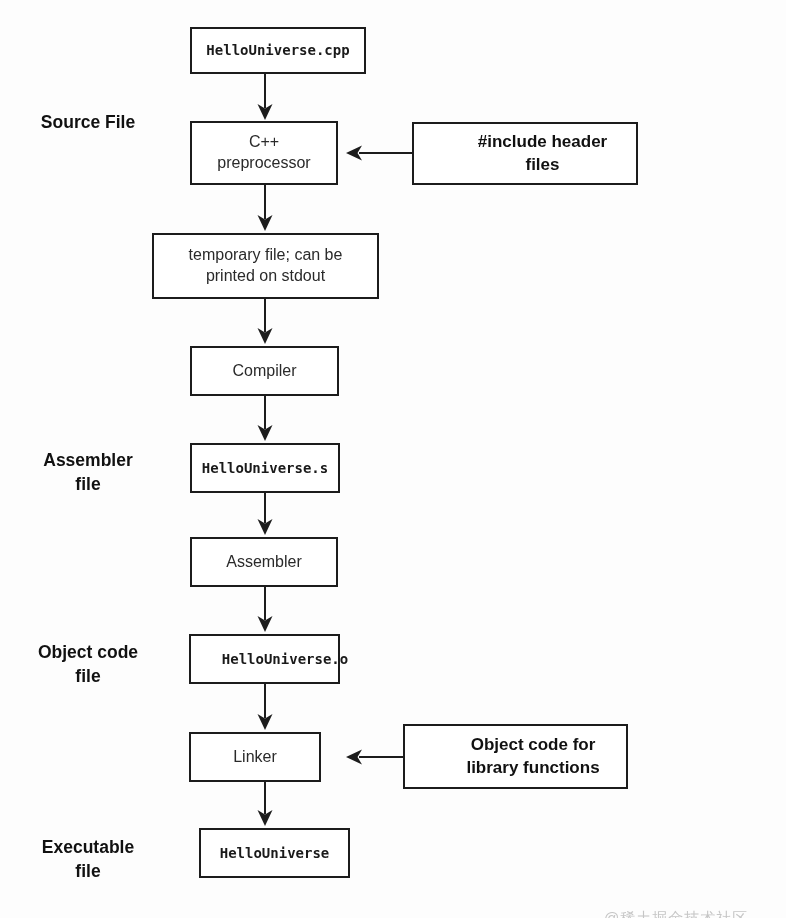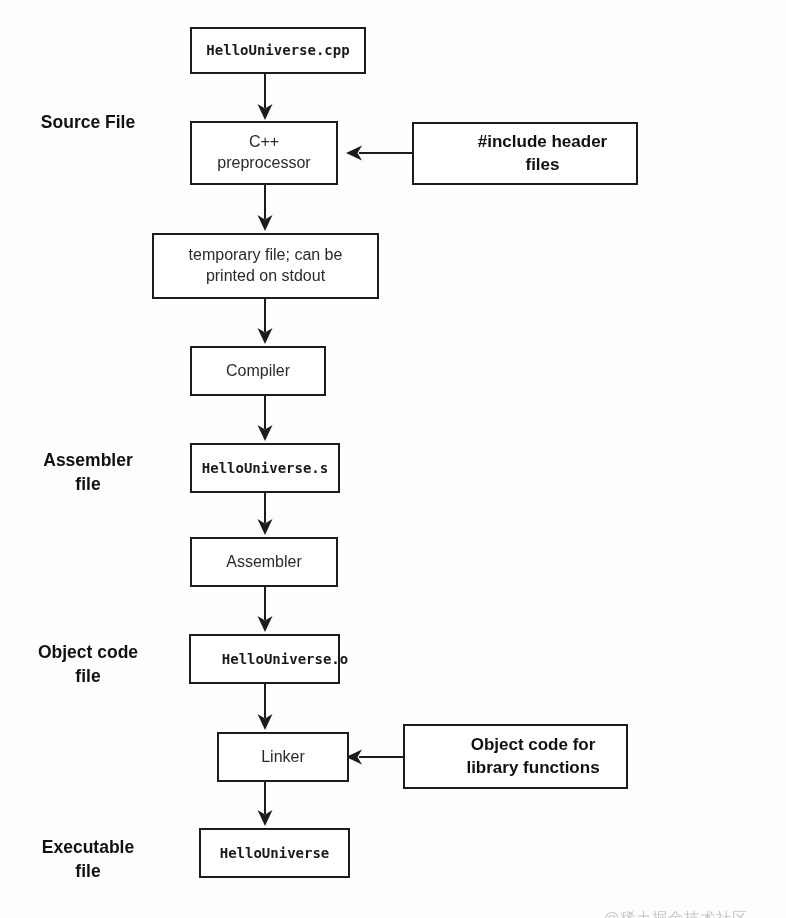--- a/index.html
+++ b/index.html
@@ -62,25 +62,25 @@
     font-size: 15px;
     color: #c6c6c6;
     letter-spacing: 1px;
     margin-top: 36px;
   }
   
   .pos-cpp        { left: 190px; top: 27px;  width: 176px; height: 47px; }
   .pos-prep       { left: 190px; top: 121px; width: 148px; height: 64px; }
   .pos-include    { left: 412px; top: 122px; width: 226px; height: 63px; }
   .pos-temp       { left: 152px; top: 233px; width: 227px; height: 66px; }
-  .pos-compiler   { left: 190px; top: 346px; width: 136px; height: 50px; }
+  .pos-compiler   { left: 190px; top: 346px; width: 149px; height: 50px; }
   .pos-sfile      { left: 190px; top: 443px; width: 150px; height: 50px; }
   .pos-assembler  { left: 190px; top: 537px; width: 148px; height: 50px; }
   .pos-ofile      { left: 189px; top: 634px; width: 151px; height: 50px; padding-left: 41px; }
-  .pos-linker     { left: 189px; top: 732px; width: 132px; height: 50px; margin-left: 28px; }
+  .pos-linker     { left: 189px; top: 732px; width: 132px; height: 50px; }
   .pos-objlib     { left: 403px; top: 724px; width: 225px; height: 65px; }
   .pos-exe        { left: 199px; top: 828px; width: 151px; height: 50px; }
   .pos-label-source     { left: 18px; top: 92px;  width: 140px; margin-top: 19px; }
   .pos-label-assembler  { left: 18px; top: 449px; width: 140px; }
   .pos-label-objectcode { left: 15px; top: 641px; width: 146px; }
   .pos-label-executable { left: 18px; top: 836px; width: 140px; }
 </style>
 </head>
 <body>
 

